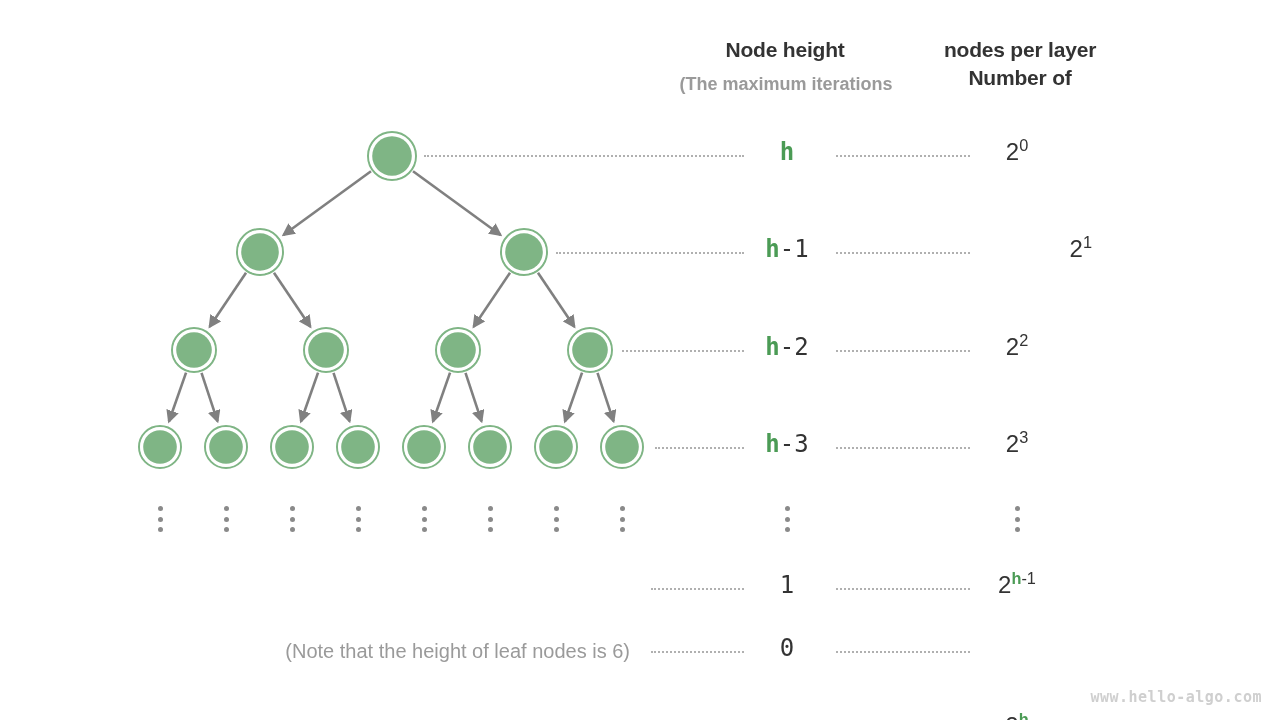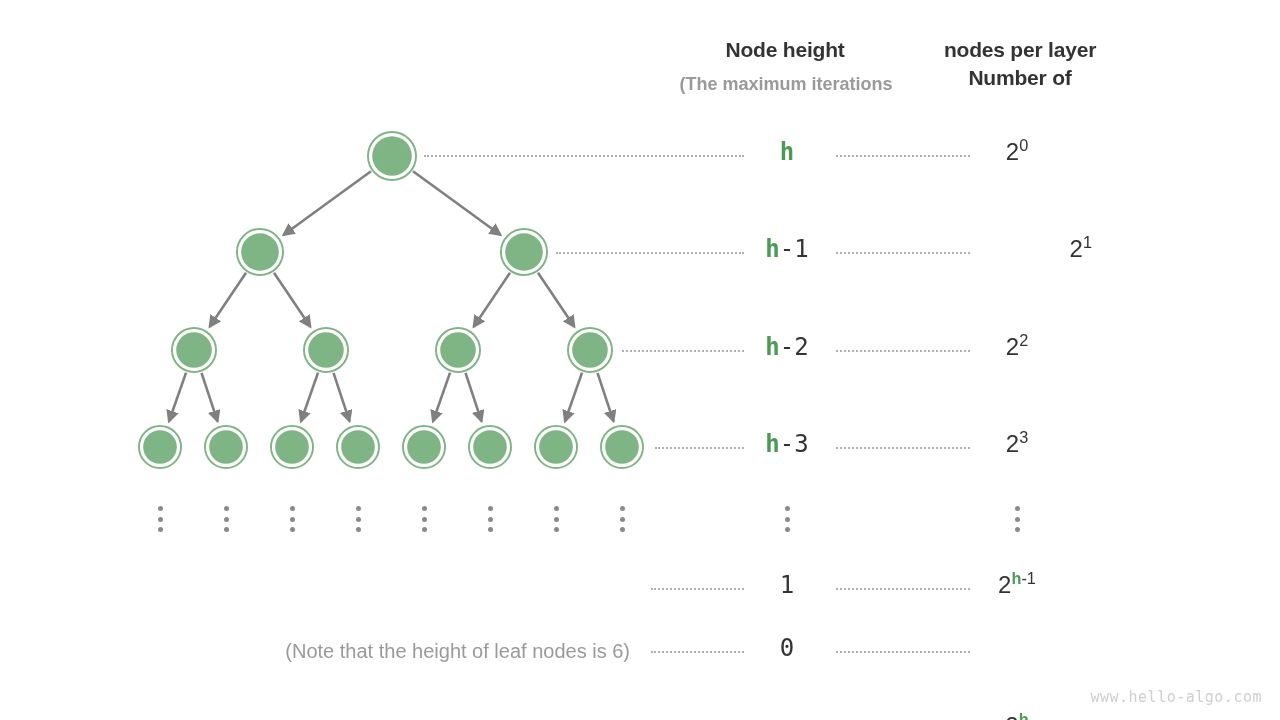--- a/index.html
+++ b/index.html
@@ -109,20 +109,21 @@
     color: #9a9a9a;
     white-space: nowrap;
   }
   #watermark {
     position: absolute;
     right: 18px; bottom: 14px;
     font-family: "DejaVu Sans Mono", "Liberation Mono", monospace;
     font-size: 15px;
     color: #cfcfcf;
     letter-spacing: 0.5px;
+    font-weight: bold;
   }
 </style>
 </head>
 <body>
 
 <div id="stage">
 
   <svg id="tree-svg" viewBox="0 0 1280 720" xmlns="http://www.w3.org/2000/svg">
     <defs>
       <marker id="arrowhead" markerWidth="5" markerHeight="5" refX="4.2" refY="2.5" orient="auto" markerUnits="strokeWidth">

